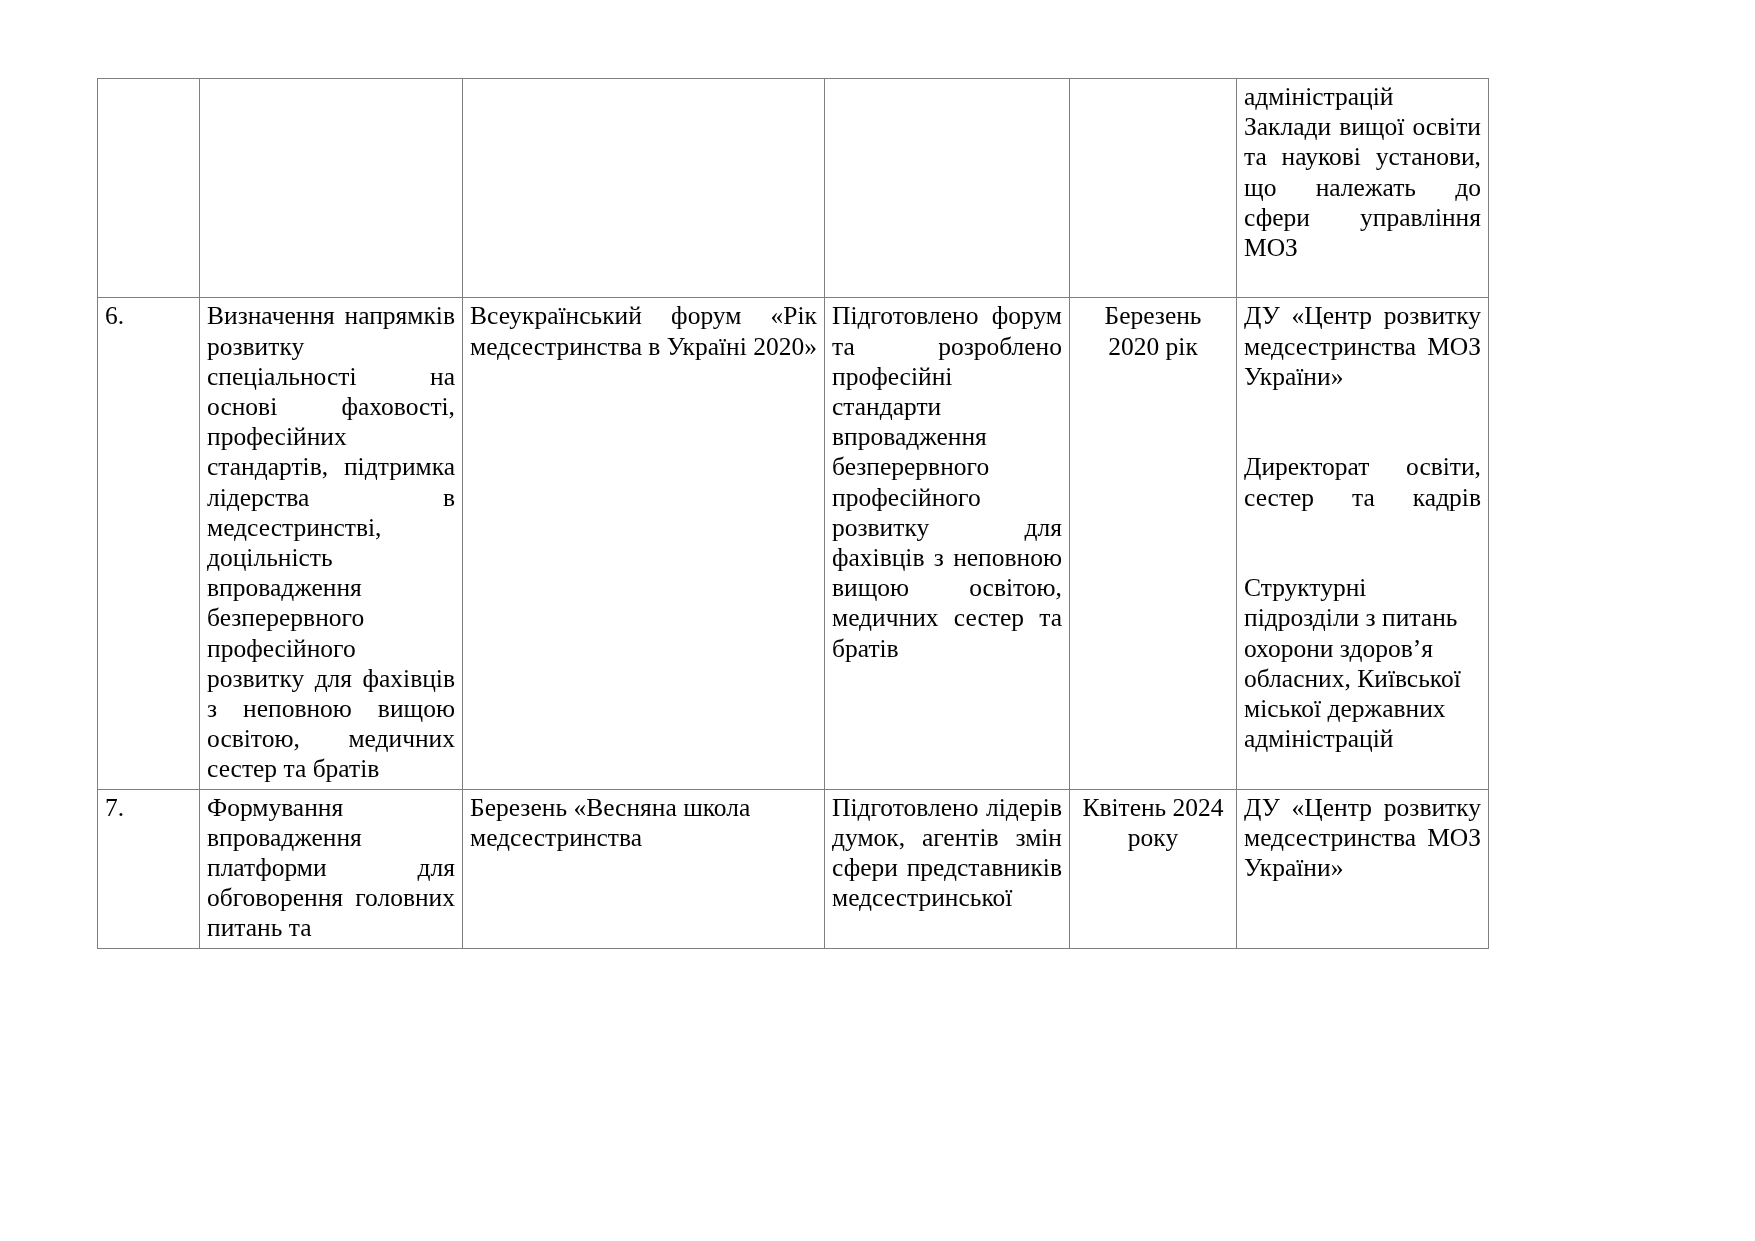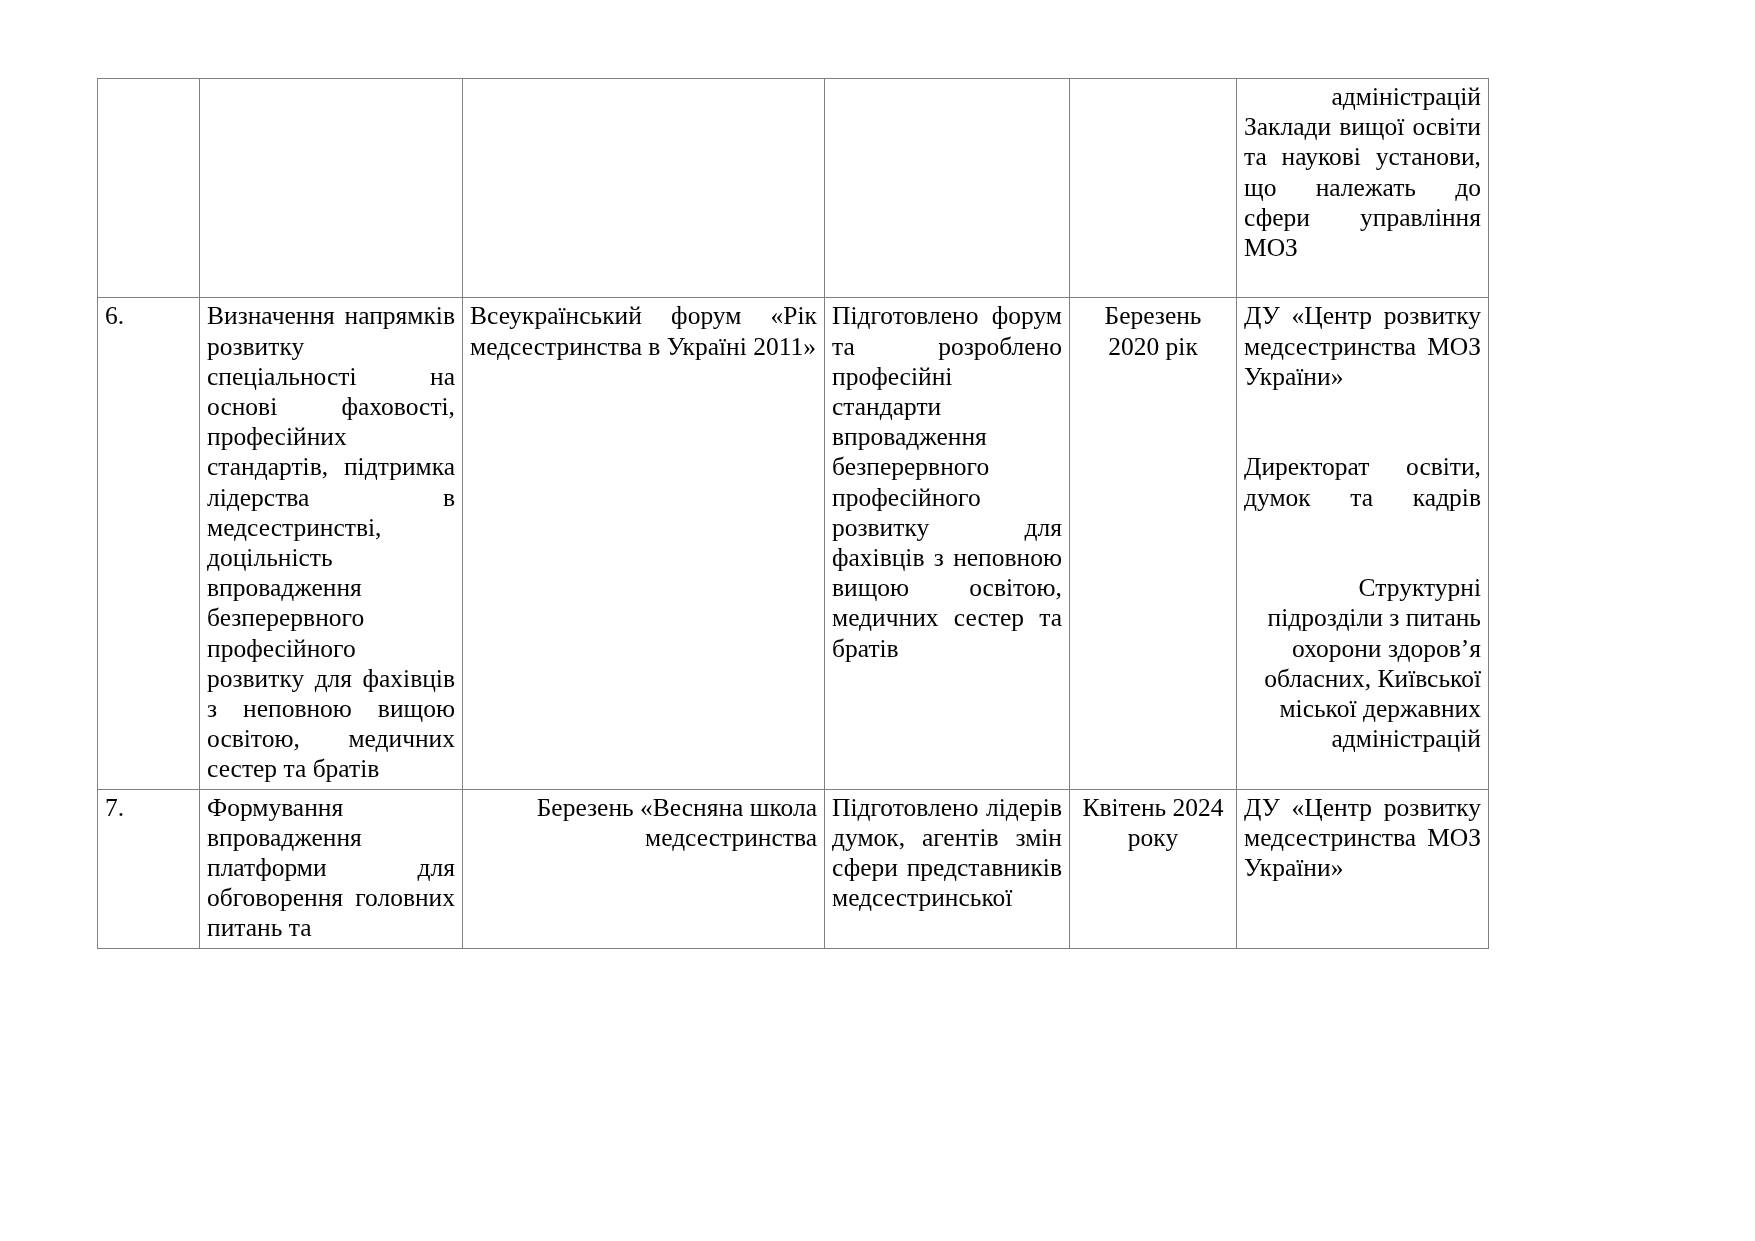--- a/index.html
+++ b/index.html
@@ -52,21 +52,21 @@
   
   .blankline { display: block; height: 30.2px; }
   
   .jfull { text-align: justify; }
   .jfull::after {
     content: "";
     display: inline-block;
     width: 100%;
   }
   .center { text-align: center; }
-  .left { text-align: right; }
+  .left { text-align: left; }
 </style>
 </head>
 <body>
 
 <div class="page">
 
   <table class="doc-table">
     <tbody>
 
       <tr>
@@ -84,35 +84,35 @@
           </div>
         </td>
       </tr>
 
       <tr>
         <td class="c-num">6.</td>
         <td class="c-desc">
           <div class="j">Визначення напрямків розвитку спеціальності на основі фаховості, професійних стандартів, підтримка лідерства в медсестринстві, доцільність впровадження безперервного професійного розвитку для фахівців з неповною вищою освітою, медичних сестер та братів</div>
         </td>
         <td class="c-event">
-          <div class="j">Всеукраїнський форум «Рік медсестринства в Україні 2011»</div>
+          <div class="j">Всеукраїнський форум «Рік медсестринства в Україні 2020»</div>
         </td>
         <td class="c-res">
           <div class="j">Підготовлено форум та розроблено професійні стандарти впровадження безперервного професійного розвитку для фахівців з неповною вищою освітою, медичних сестер та братів</div>
         </td>
         <td class="c-date">
           <div class="center">Березень 2020 рік</div>
         </td>
         <td class="c-resp">
           <div class="j">
             <p class="jfull">ДУ «Центр розвитку медсестринства МОЗ України»</p>
           </div>
           <div class="blankline"></div>
           <div class="j">
-            <p class="jfull">Директорат освіти, думок та кадрів</p>
+            <p class="jfull">Директорат освіти, сестер та кадрів</p>
           </div>
           <div class="blankline"></div>
           <div class="j">
             <p class="left">Структурні підрозділи з питань охорони здоров’я обласних, Київської міської державних адміністрацій</p>
           </div>
         </td>
       </tr>
 
       <tr>
         <td class="c-num">7.</td>

